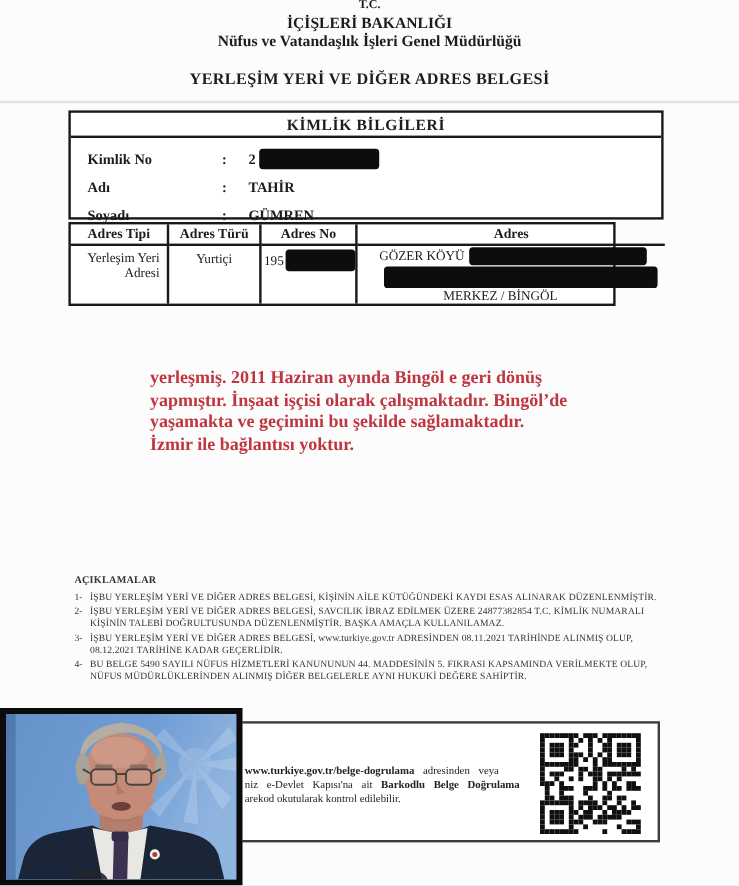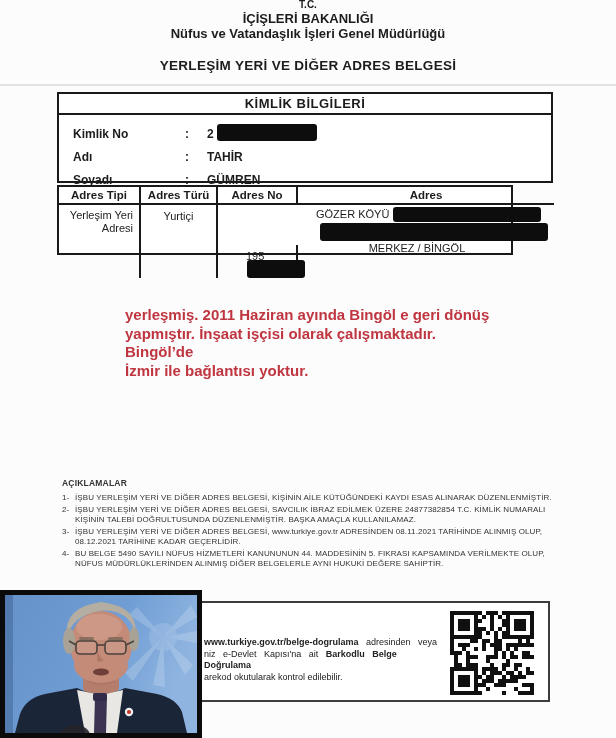--- a/index.html
+++ b/index.html
@@ -1,17 +1,17 @@
 <!DOCTYPE html>
 <html><head>
 <meta charset="utf-8">
 <style>
   html,body{margin:0;padding:0;background:#e9e9e9;}
   .page{position:relative;width:616px;height:738px;background:#fcfcfc;overflow:hidden;
-        font-family:Liberation Sans, sans-serif;color:#1c1c1c;}
+        font-family:Liberation Serif, serif;color:#1c1c1c;}
   
   .doc-header{position:absolute;left:40px;top:0;width:536px;text-align:center;}
   .h-tc{font-size:10px;font-weight:bold;line-height:10px;}
   .h-ministry{font-size:13px;font-weight:bold;line-height:15px;margin-top:1px;}
   .h-directorate{font-size:13px;font-weight:bold;line-height:15px;}
   .h-doctitle{font-size:13.5px;font-weight:bold;margin-top:17px;letter-spacing:.3px;}
   .scan-line{position:absolute;left:0;top:84px;width:616px;height:2px;background:#e2e2e2;}
   
   .id-box{position:absolute;left:57px;top:92px;width:496px;height:91px;
           border:2px solid #191919;box-sizing:border-box;background:#fff;}
@@ -27,21 +27,21 @@
   .addr-table{position:absolute;left:57px;top:185px;width:456px;height:70px;
               border:2px solid #191919;box-sizing:border-box;background:#fff;
               display:grid;grid-template-columns:82px 77px 80px 1fr;grid-template-rows:18px 1fr;}
   .addr-hcell{border-bottom:2px solid #191919;font-size:11.5px;font-weight:bold;
               text-align:center;line-height:17px;}
   .addr-cell,.addr-hcell{border-right:2px solid #191919;box-sizing:border-box;}
   .addr-cell:last-child,.addr-hcell:nth-child(4){border-right:none;}
   .addr-cell{font-size:11px;padding-top:3px;}
   .c-tip{text-align:right;padding:4px 6px 0 6px;line-height:13px;}
   .c-tur{text-align:center;padding-top:5px;}
-  .c-no{padding:5px 0 0 28px;margin-top:40px;}
+  .c-no{padding:5px 0 0 2px;}
   .bar-adresno{width:58px;height:18px;margin-left:1px;margin-top:-2px;}
   .c-adres{padding:3px 6px 0 18px;}
   .adres-l1{white-space:nowrap;}
   .bar-adres1{width:148px;height:15px;margin-left:4px;margin-top:-2px;}
   .bar-adres2{display:block;width:228px;height:18px;margin:1px 0 1px 4px;}
   .adres-l3{text-align:center;font-size:11px;padding-right:30px;}
   
   .annotation{position:absolute;left:125px;top:306px;width:380px;
               color:#bf3540;font-size:15px;font-weight:bold;line-height:18.5px;}
   
@@ -112,20 +112,21 @@
         <span>GÖZER KÖYÜ</span><span class="redact bar-adres1"></span>
       </div>
       <span class="redact bar-adres2"></span>
       <div class="adres-l3">MERKEZ / BİNGÖL</div>
     </div>
   </div>
 
   <div class="annotation">
     <div>yerleşmiş. 2011 Haziran ayında Bingöl e geri dönüş</div>
     <div>yapmıştır. İnşaat işçisi olarak çalışmaktadır. Bingöl’de</div>
+    <div>yaşamakta ve geçimini bu şekilde sağlamaktadır.</div>
     <div>İzmir ile bağlantısı yoktur.</div>
   </div>
 
   <div class="explanations">
     <div class="exp-head">AÇIKLAMALAR</div>
     <div class="exp-item">
       <span class="exp-num">1-</span>
       <span>İŞBU YERLEŞİM YERİ VE DİĞER ADRES BELGESİ, KİŞİNİN AİLE KÜTÜĞÜNDEKİ KAYDI ESAS ALINARAK DÜZENLENMİŞTİR.</span>
     </div>
     <div class="exp-item">

